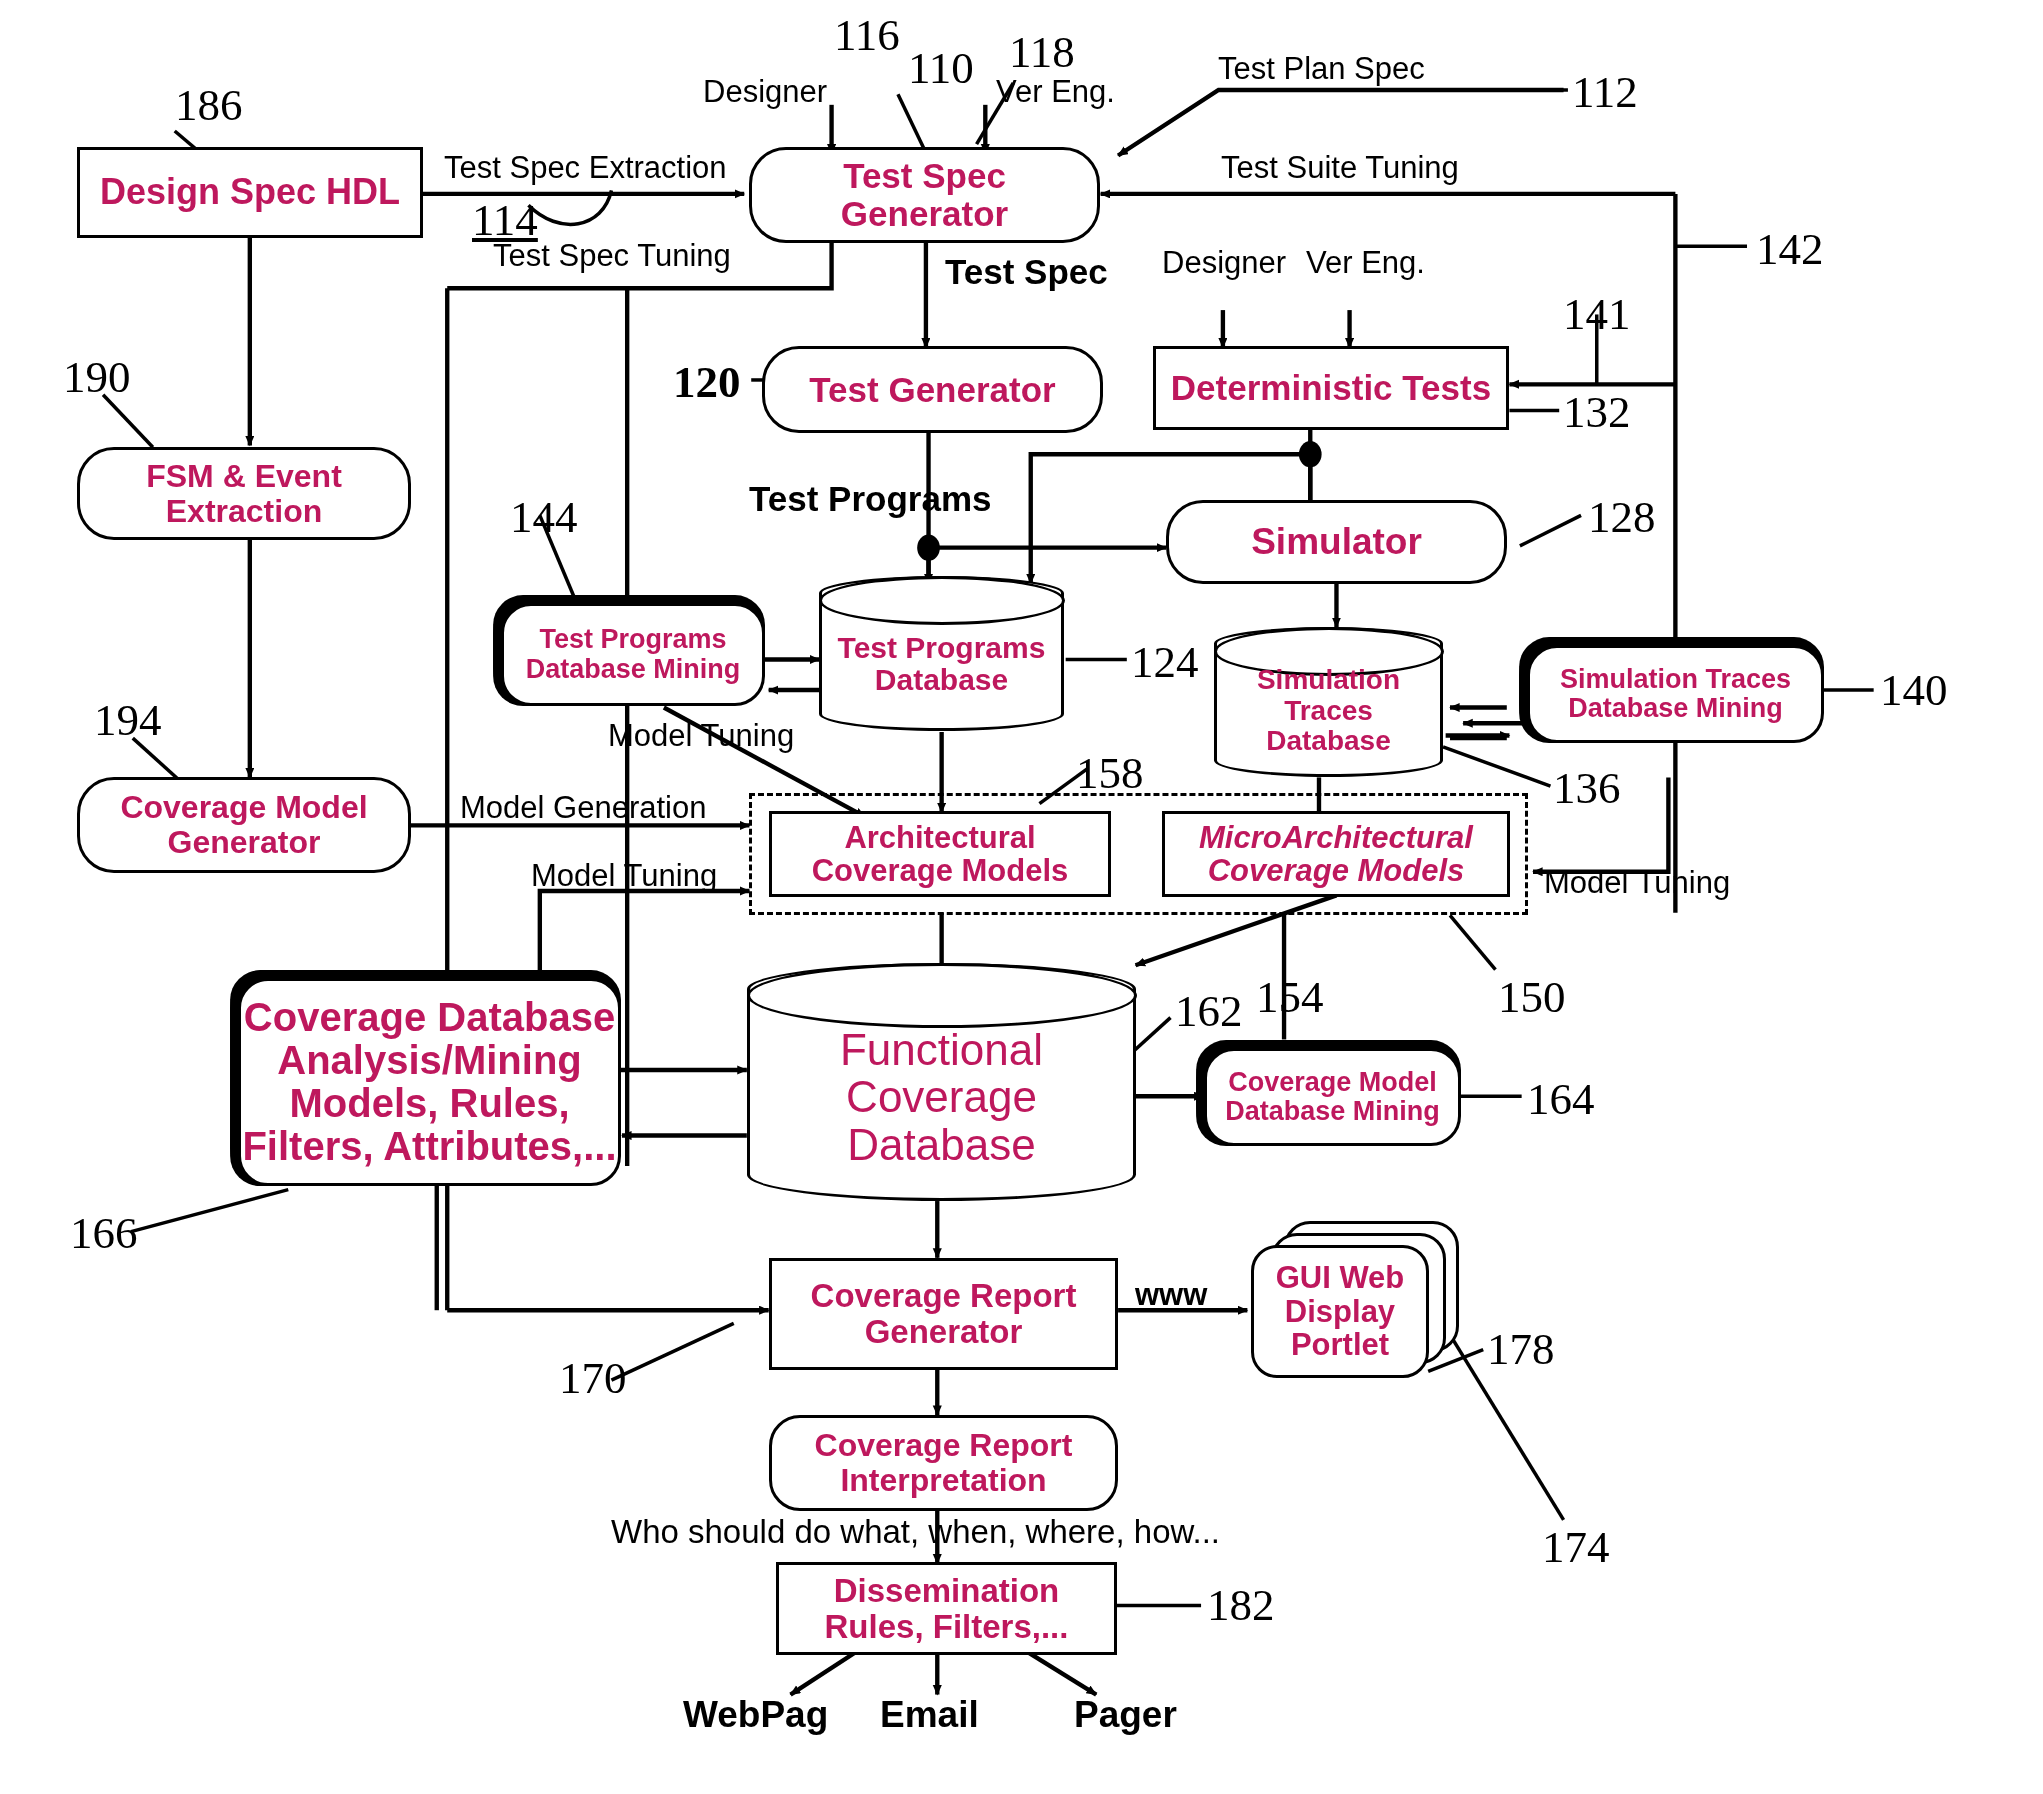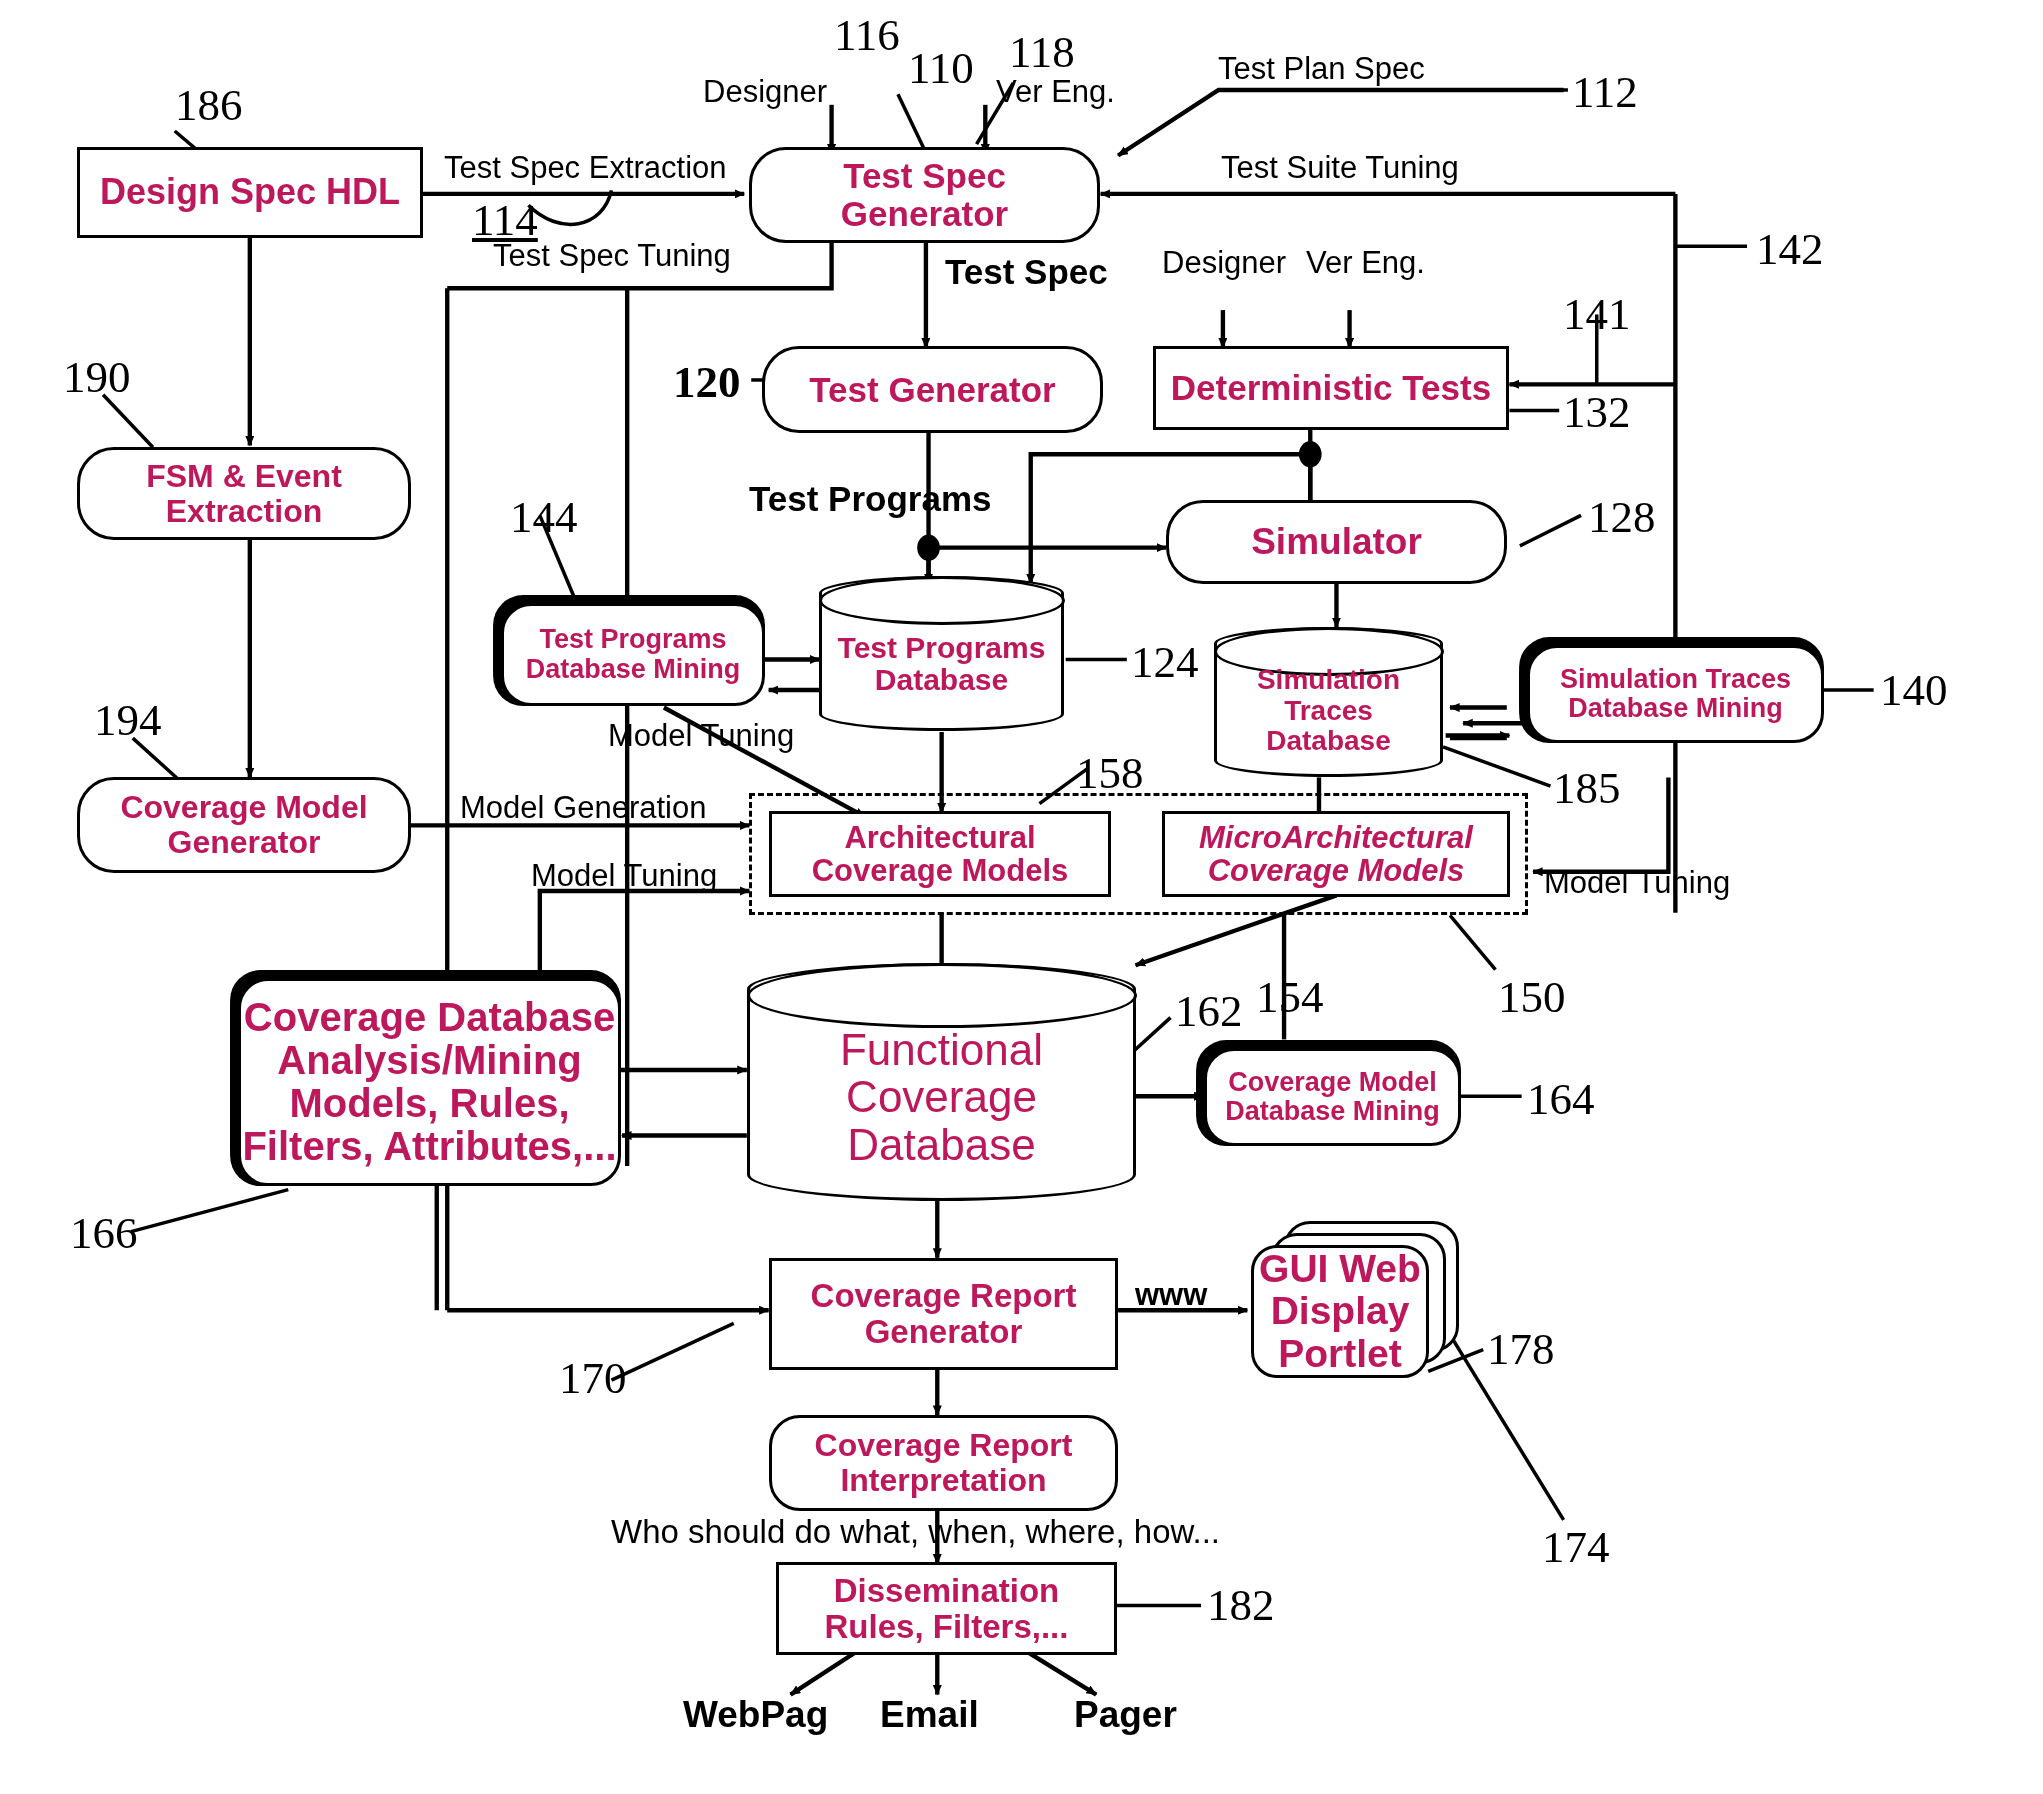--- a/index.html
+++ b/index.html
@@ -254,21 +254,21 @@
 Database Mining</span>
   </div>
 
   <div class="node rect" style="left:769px;top:1258px;width:349px;height:112px;font-size:33px;white-space:pre-line;">
     <span>Coverage Report
 Generator</span>
   </div>
 
   <div class="stackcard" style="left:1284px;top:1221px;width:175px;height:131px;"></div>
   <div class="stackcard" style="left:1271px;top:1233px;width:175px;height:131px;"></div>
-  <div class="node round" style="left:1251px;top:1245px;width:178px;height:133px;border-radius:26px;font-size:39px;white-space:pre-line;">
+  <div class="node round" style="left:1251px;top:1245px;width:178px;height:133px;border-radius:26px;font-size:31px;white-space:pre-line;">
     <span>GUI Web
 Display
 Portlet</span>
   </div>
 
   <div class="node round" style="left:769px;top:1415px;width:349px;height:96px;border-radius:31px;font-size:32px;white-space:pre-line;">
     <span>Coverage Report
 Interpretation</span>
   </div>
 
@@ -324,21 +324,21 @@
   <div class="ref" style="left:1009px;top:26px;font-size:45px;">118</div>
   <div class="ref" style="left:1572px;top:66px;font-size:45px;">112</div>
   <div class="ref" style="left:1756px;top:223px;font-size:45px;">142</div>
   <div class="ref" style="left:673px;top:356px;font-size:45px;font-weight:bold;">120</div>
   <div class="ref" style="left:1563px;top:288px;font-size:45px;">141</div>
   <div class="ref" style="left:1563px;top:386px;font-size:45px;">132</div>
   <div class="ref" style="left:1588px;top:491px;font-size:45px;">128</div>
   <div class="ref" style="left:510px;top:491px;font-size:45px;">144</div>
   <div class="ref" style="left:1131px;top:636px;font-size:45px;">124</div>
   <div class="ref" style="left:1880px;top:664px;font-size:45px;">140</div>
-  <div class="ref" style="left:1553px;top:762px;font-size:45px;">185</div>
+  <div class="ref" style="left:1553px;top:762px;font-size:45px;">136</div>
   <div class="ref" style="left:1076px;top:747px;font-size:45px;">158</div>
   <div class="ref" style="left:1256px;top:971px;font-size:45px;">154</div>
   <div class="ref" style="left:1498px;top:971px;font-size:45px;">150</div>
   <div class="ref" style="left:70px;top:1207px;font-size:45px;">166</div>
   <div class="ref" style="left:1175px;top:985px;font-size:45px;">162</div>
   <div class="ref" style="left:1527px;top:1073px;font-size:45px;">164</div>
   <div class="ref" style="left:559px;top:1352px;font-size:45px;">170</div>
   <div class="ref" style="left:1542px;top:1521px;font-size:45px;">174</div>
   <div class="ref" style="left:1487px;top:1323px;font-size:45px;">178</div>
   <div class="ref" style="left:1207px;top:1579px;font-size:45px;">182</div>

